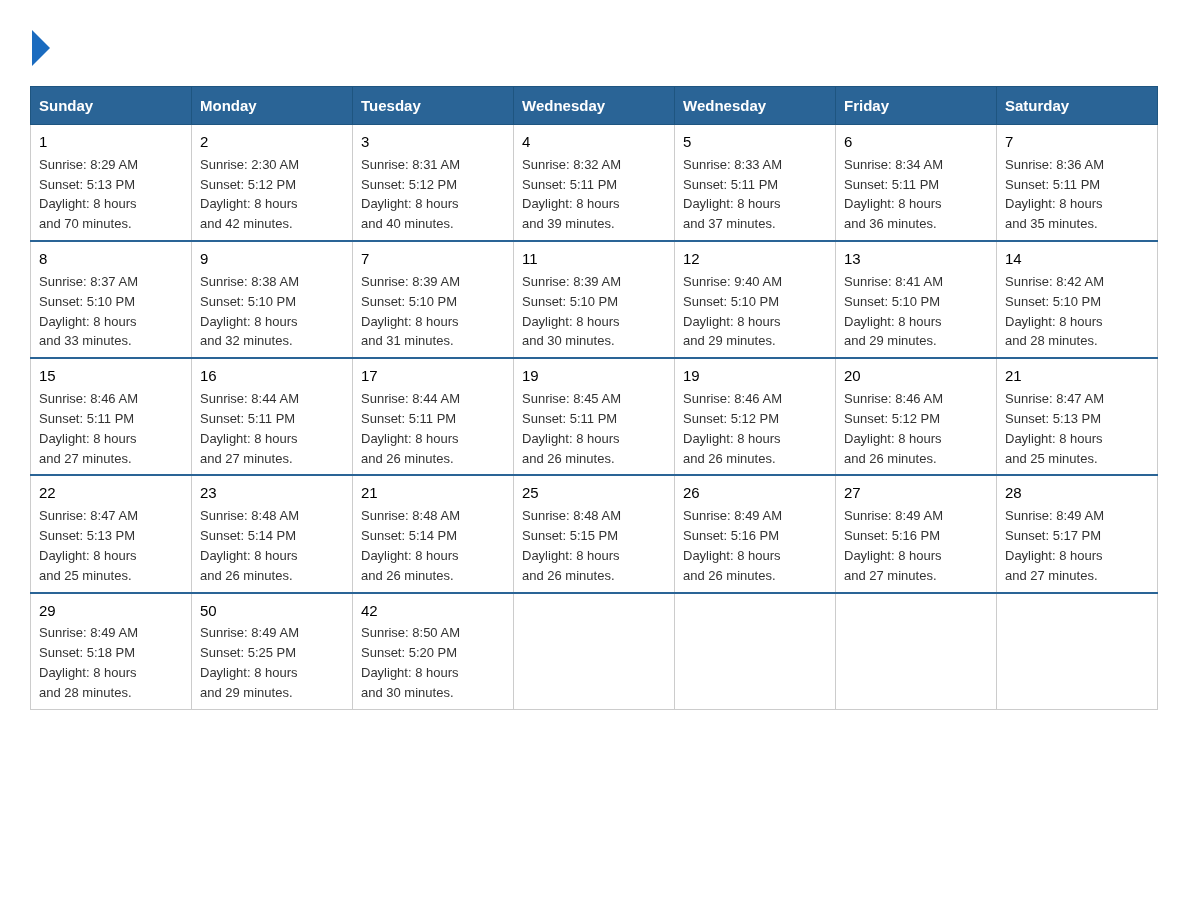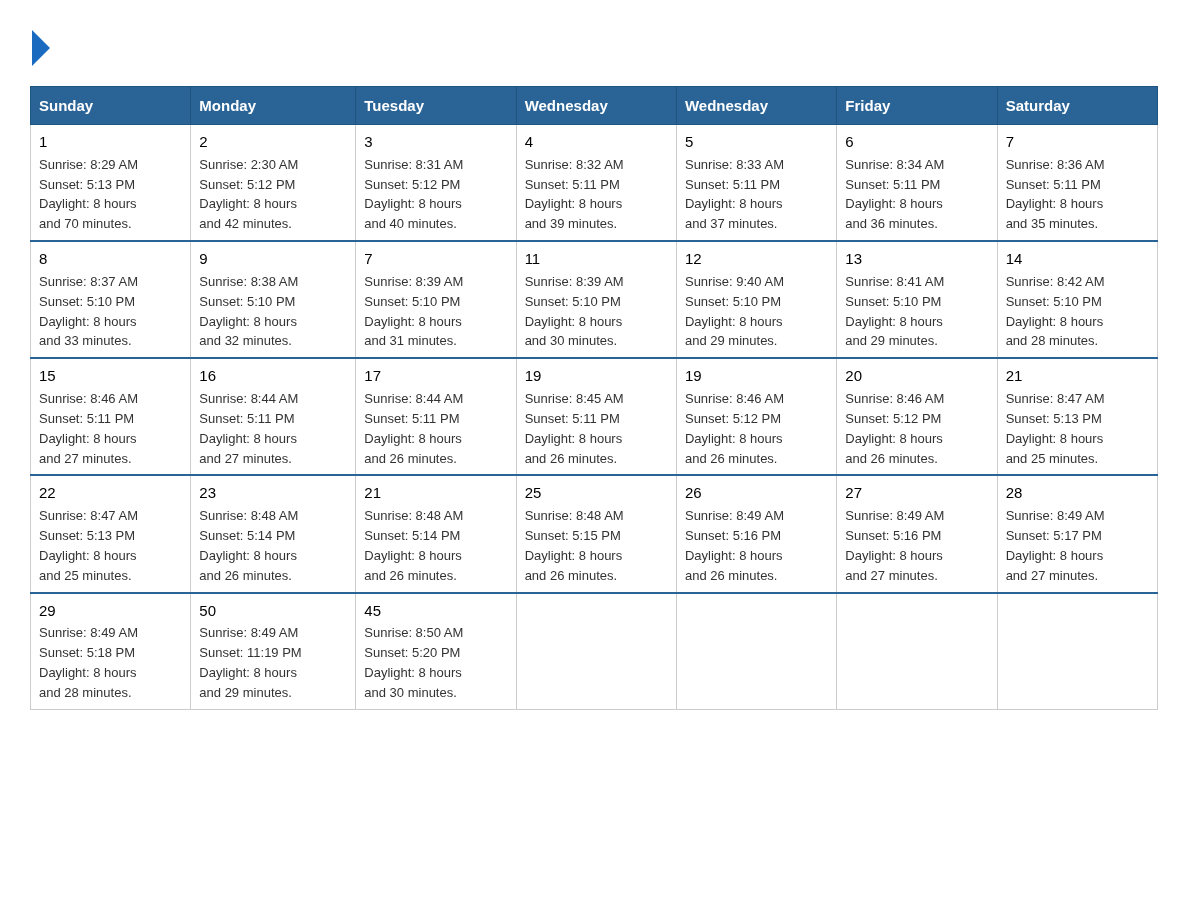--- a/index.html
+++ b/index.html
@@ -138,21 +138,21 @@
         <td><span class="day-num">22</span><span class="day-info">Sunrise: 8:47 AM</span><br><span class="day-info">Sunset: 5:13 PM</span><br><span class="day-info">Daylight: 8 hours</span><br><span class="day-info">and 25 minutes.</span></td>
         <td><span class="day-num">23</span><span class="day-info">Sunrise: 8:48 AM</span><br><span class="day-info">Sunset: 5:14 PM</span><br><span class="day-info">Daylight: 8 hours</span><br><span class="day-info">and 26 minutes.</span></td>
         <td><span class="day-num">21</span><span class="day-info">Sunrise: 8:48 AM</span><br><span class="day-info">Sunset: 5:14 PM</span><br><span class="day-info">Daylight: 8 hours</span><br><span class="day-info">and 26 minutes.</span></td>
         <td><span class="day-num">25</span><span class="day-info">Sunrise: 8:48 AM</span><br><span class="day-info">Sunset: 5:15 PM</span><br><span class="day-info">Daylight: 8 hours</span><br><span class="day-info">and 26 minutes.</span></td>
         <td><span class="day-num">26</span><span class="day-info">Sunrise: 8:49 AM</span><br><span class="day-info">Sunset: 5:16 PM</span><br><span class="day-info">Daylight: 8 hours</span><br><span class="day-info">and 26 minutes.</span></td>
         <td><span class="day-num">27</span><span class="day-info">Sunrise: 8:49 AM</span><br><span class="day-info">Sunset: 5:16 PM</span><br><span class="day-info">Daylight: 8 hours</span><br><span class="day-info">and 27 minutes.</span></td>
         <td><span class="day-num">28</span><span class="day-info">Sunrise: 8:49 AM</span><br><span class="day-info">Sunset: 5:17 PM</span><br><span class="day-info">Daylight: 8 hours</span><br><span class="day-info">and 27 minutes.</span></td>
       </tr>
       <tr class="row-border-top">
         <td><span class="day-num">29</span><span class="day-info">Sunrise: 8:49 AM</span><br><span class="day-info">Sunset: 5:18 PM</span><br><span class="day-info">Daylight: 8 hours</span><br><span class="day-info">and 28 minutes.</span></td>
-        <td><span class="day-num">50</span><span class="day-info">Sunrise: 8:49 AM</span><br><span class="day-info">Sunset: 11:19 PM</span><br><span class="day-info">Daylight: 8 hours</span><br><span class="day-info">and 29 minutes.</span></td>
-        <td><span class="day-num">45</span><span class="day-info">Sunrise: 8:50 AM</span><br><span class="day-info">Sunset: 5:20 PM</span><br><span class="day-info">Daylight: 8 hours</span><br><span class="day-info">and 30 minutes.</span></td>
+        <td><span class="day-num">50</span><span class="day-info">Sunrise: 8:49 AM</span><br><span class="day-info">Sunset: 5:25 PM</span><br><span class="day-info">Daylight: 8 hours</span><br><span class="day-info">and 29 minutes.</span></td>
+        <td><span class="day-num">42</span><span class="day-info">Sunrise: 8:50 AM</span><br><span class="day-info">Sunset: 5:20 PM</span><br><span class="day-info">Daylight: 8 hours</span><br><span class="day-info">and 30 minutes.</span></td>
         <td></td>
         <td></td>
         <td></td>
         <td></td>
       </tr>
     </tbody>
 </table>
 
 </body></html>

